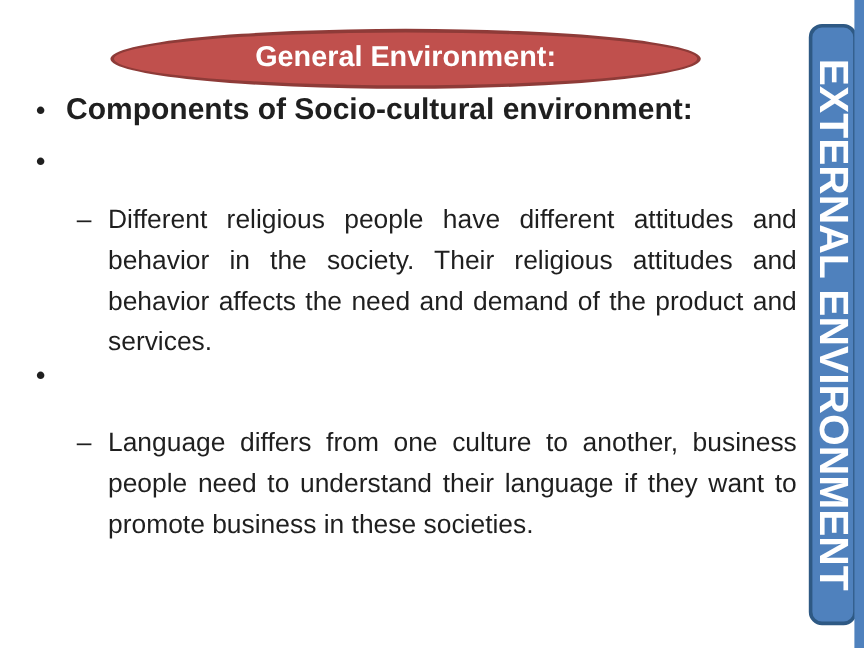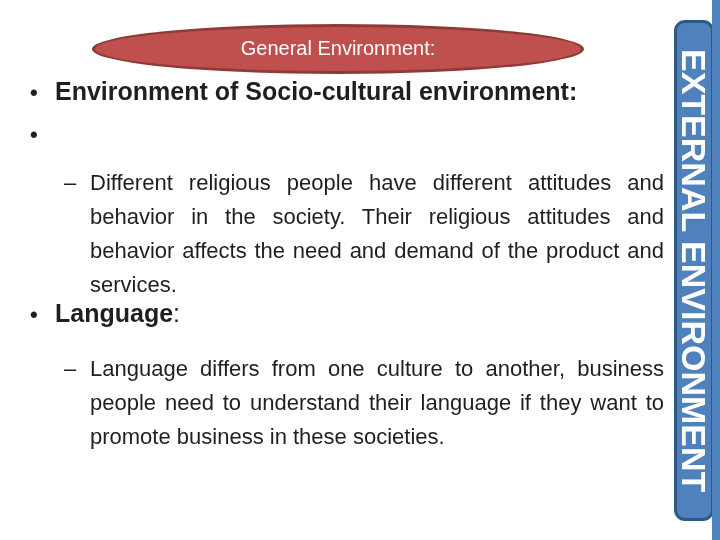--- a/index.html
+++ b/index.html
@@ -21,22 +21,22 @@
     left: 92px; top: 24px;
     width: 492px; height: 50px;
     background: #C0504D;
     border: 3px solid #8E3B38;
     border-radius: 50%;
     box-sizing: border-box;
     display: flex; align-items: center; justify-content: center;
   }
   .banner-text {
     color: #ffffff;
-    font-size: 20px;
-    font-weight: 400;
+    font-size: 24px;
+    font-weight: 700;
     white-space: nowrap;
     padding-bottom: 2px;
   }
 
   
   .hrow {
     position: absolute;
     left: 30px;
     display: flex;
     align-items: baseline;
@@ -106,35 +106,34 @@
 <body>
 
 <div class="slide">
 
   <div class="banner">
     <span class="banner-text">General Environment:</span>
   </div>
 
   <div class="hrow" style="top:76px">
     <span class="dot">•</span>
-    <span>Environment of Socio-cultural environment:</span>
+    <span>Components of Socio-cultural environment:</span>
   </div>
 
   <div class="hrow" style="top:120px">
     <span class="dot">•</span>
   </div>
 
   <div class="sub" style="top:166px">
     <span class="dash">–</span>
     <span>Different religious people have different attitudes and behavior in the society. Their religious attitudes and behavior affects the need and demand of the product and services.</span>
   </div>
 
   <div class="hrow" style="top:298px">
     <span class="dot">•</span>
-    <span><span>Language</span><span class="colon">:</span></span>
   </div>
 
   <div class="sub" style="top:352px">
     <span class="dash">–</span>
     <span>Language differs from one culture to another, business people need to understand their language if they want to promote business in these societies.</span>
   </div>
 
   <div class="vbar">
     <span class="vbar-text">EXTERNAL ENVIRONMENT</span>
   </div>

